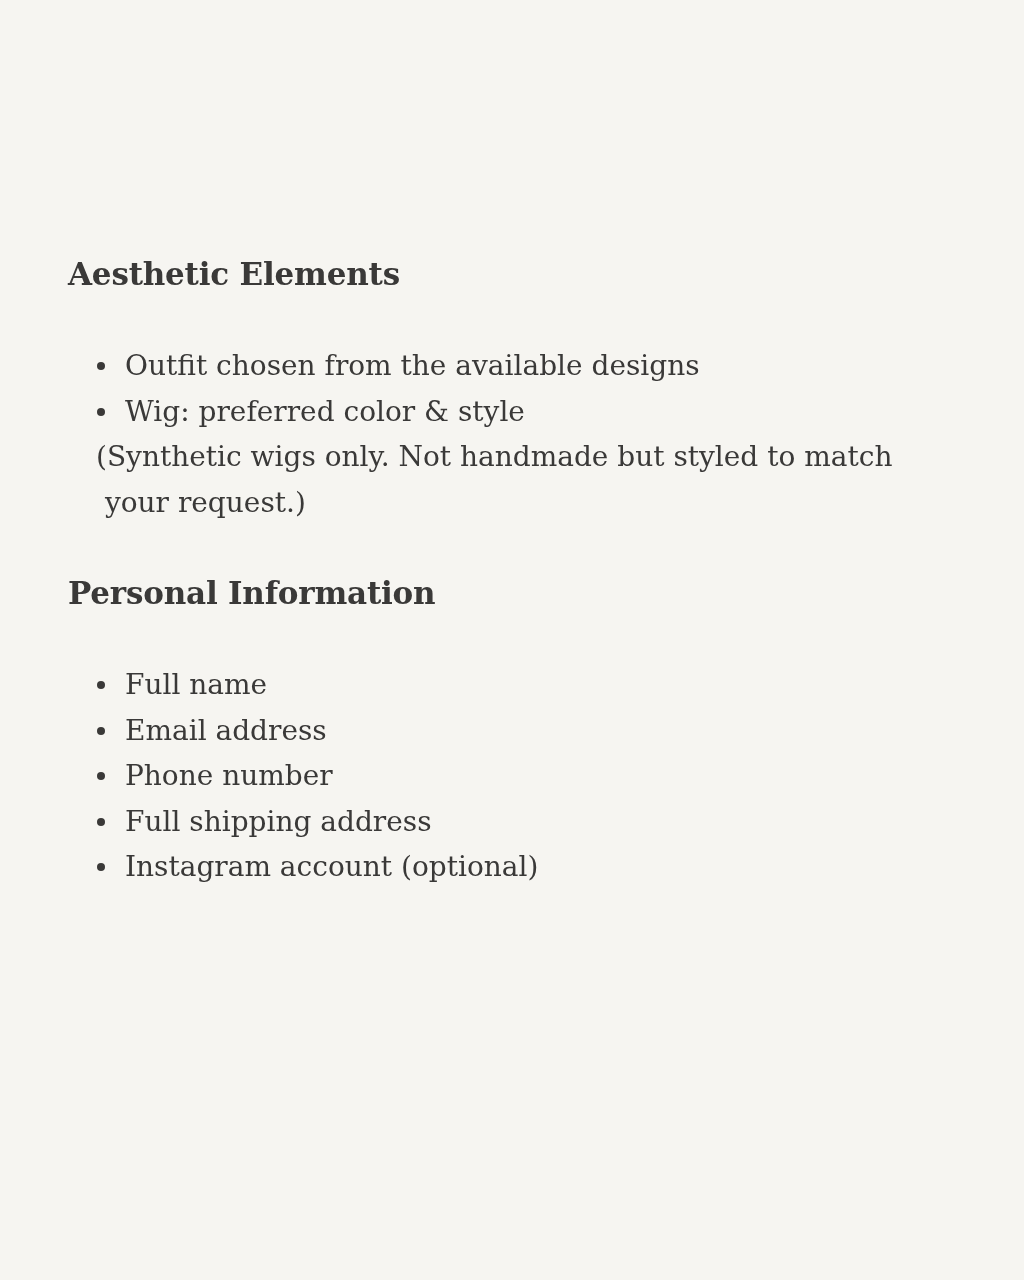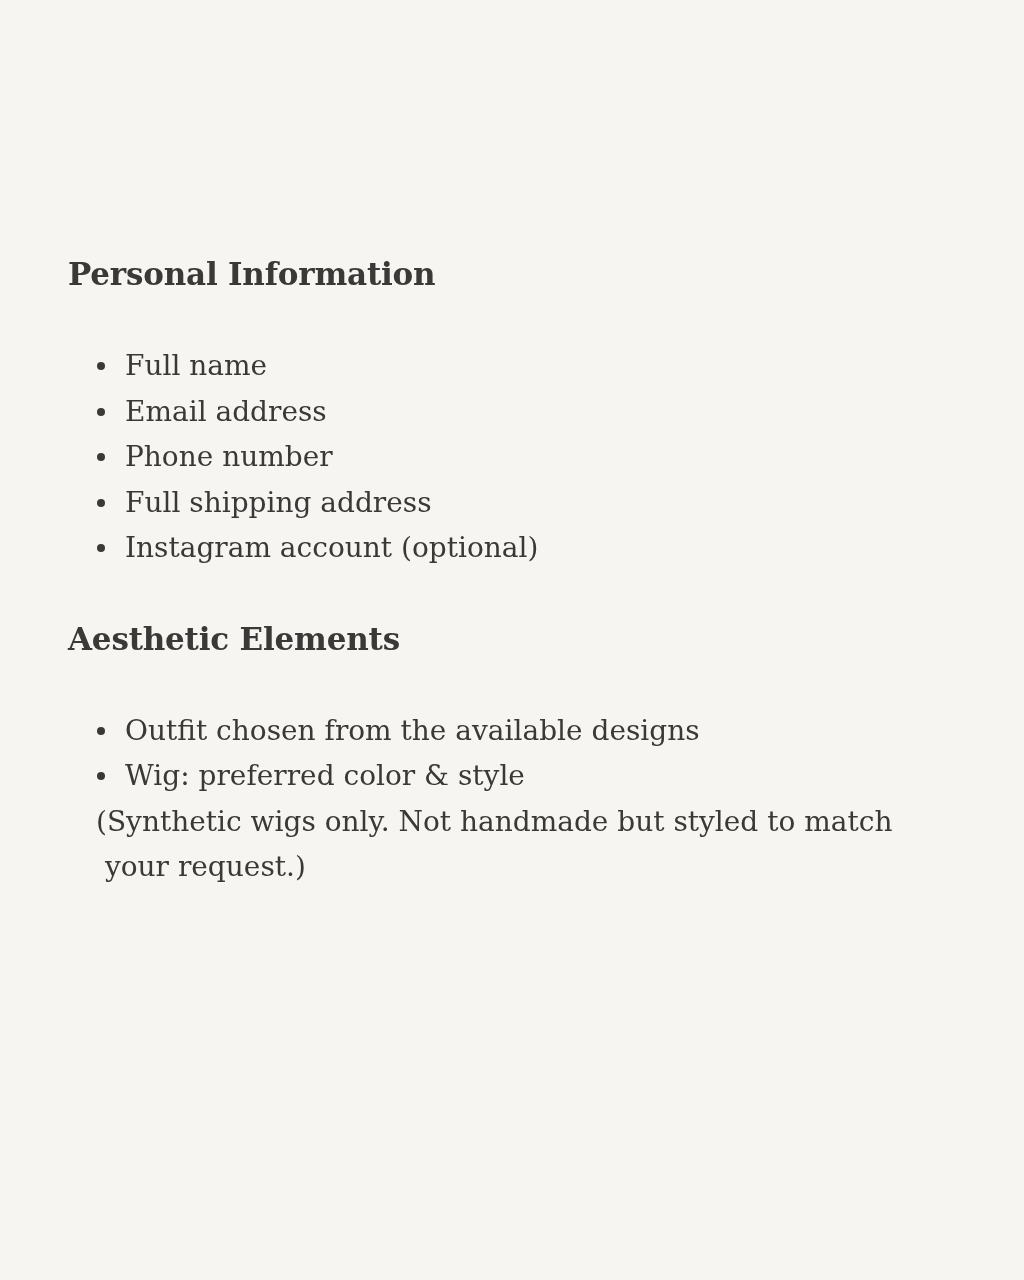--- a/index.html
+++ b/index.html
@@ -61,35 +61,35 @@
     display: block;
     white-space: pre-wrap;
   }
 </style>
 </head>
 <body>
 
 <div class="page">
 
   <div class="section">
-    <h3 class="section-heading">Personal Information</h3>
-    <ul class="bullet-list">
-      <li class="bullet-item">Full name</li>
-      <li class="bullet-item">Email address</li>
-      <li class="bullet-item">Phone number</li>
-      <li class="bullet-item">Full shipping address</li>
-      <li class="bullet-item">Instagram account (optional)</li>
-    </ul>
-  </div>
-
-  <div class="section">
     <h3 class="section-heading">Aesthetic Elements</h3>
     <ul class="bullet-list">
       <li class="bullet-item">Outfit chosen from the available designs</li>
       <li class="bullet-item">Wig: preferred color &amp; style</li>
     </ul>
     <p class="note">
       <span class="note-line">(Synthetic wigs only. Not handmade but styled to match</span>
       <span class="note-line"> your request.)</span>
     </p>
   </div>
 
+  <div class="section">
+    <h3 class="section-heading">Personal Information</h3>
+    <ul class="bullet-list">
+      <li class="bullet-item">Full name</li>
+      <li class="bullet-item">Email address</li>
+      <li class="bullet-item">Phone number</li>
+      <li class="bullet-item">Full shipping address</li>
+      <li class="bullet-item">Instagram account (optional)</li>
+    </ul>
+  </div>
+
 </div>
 
 </body></html>

